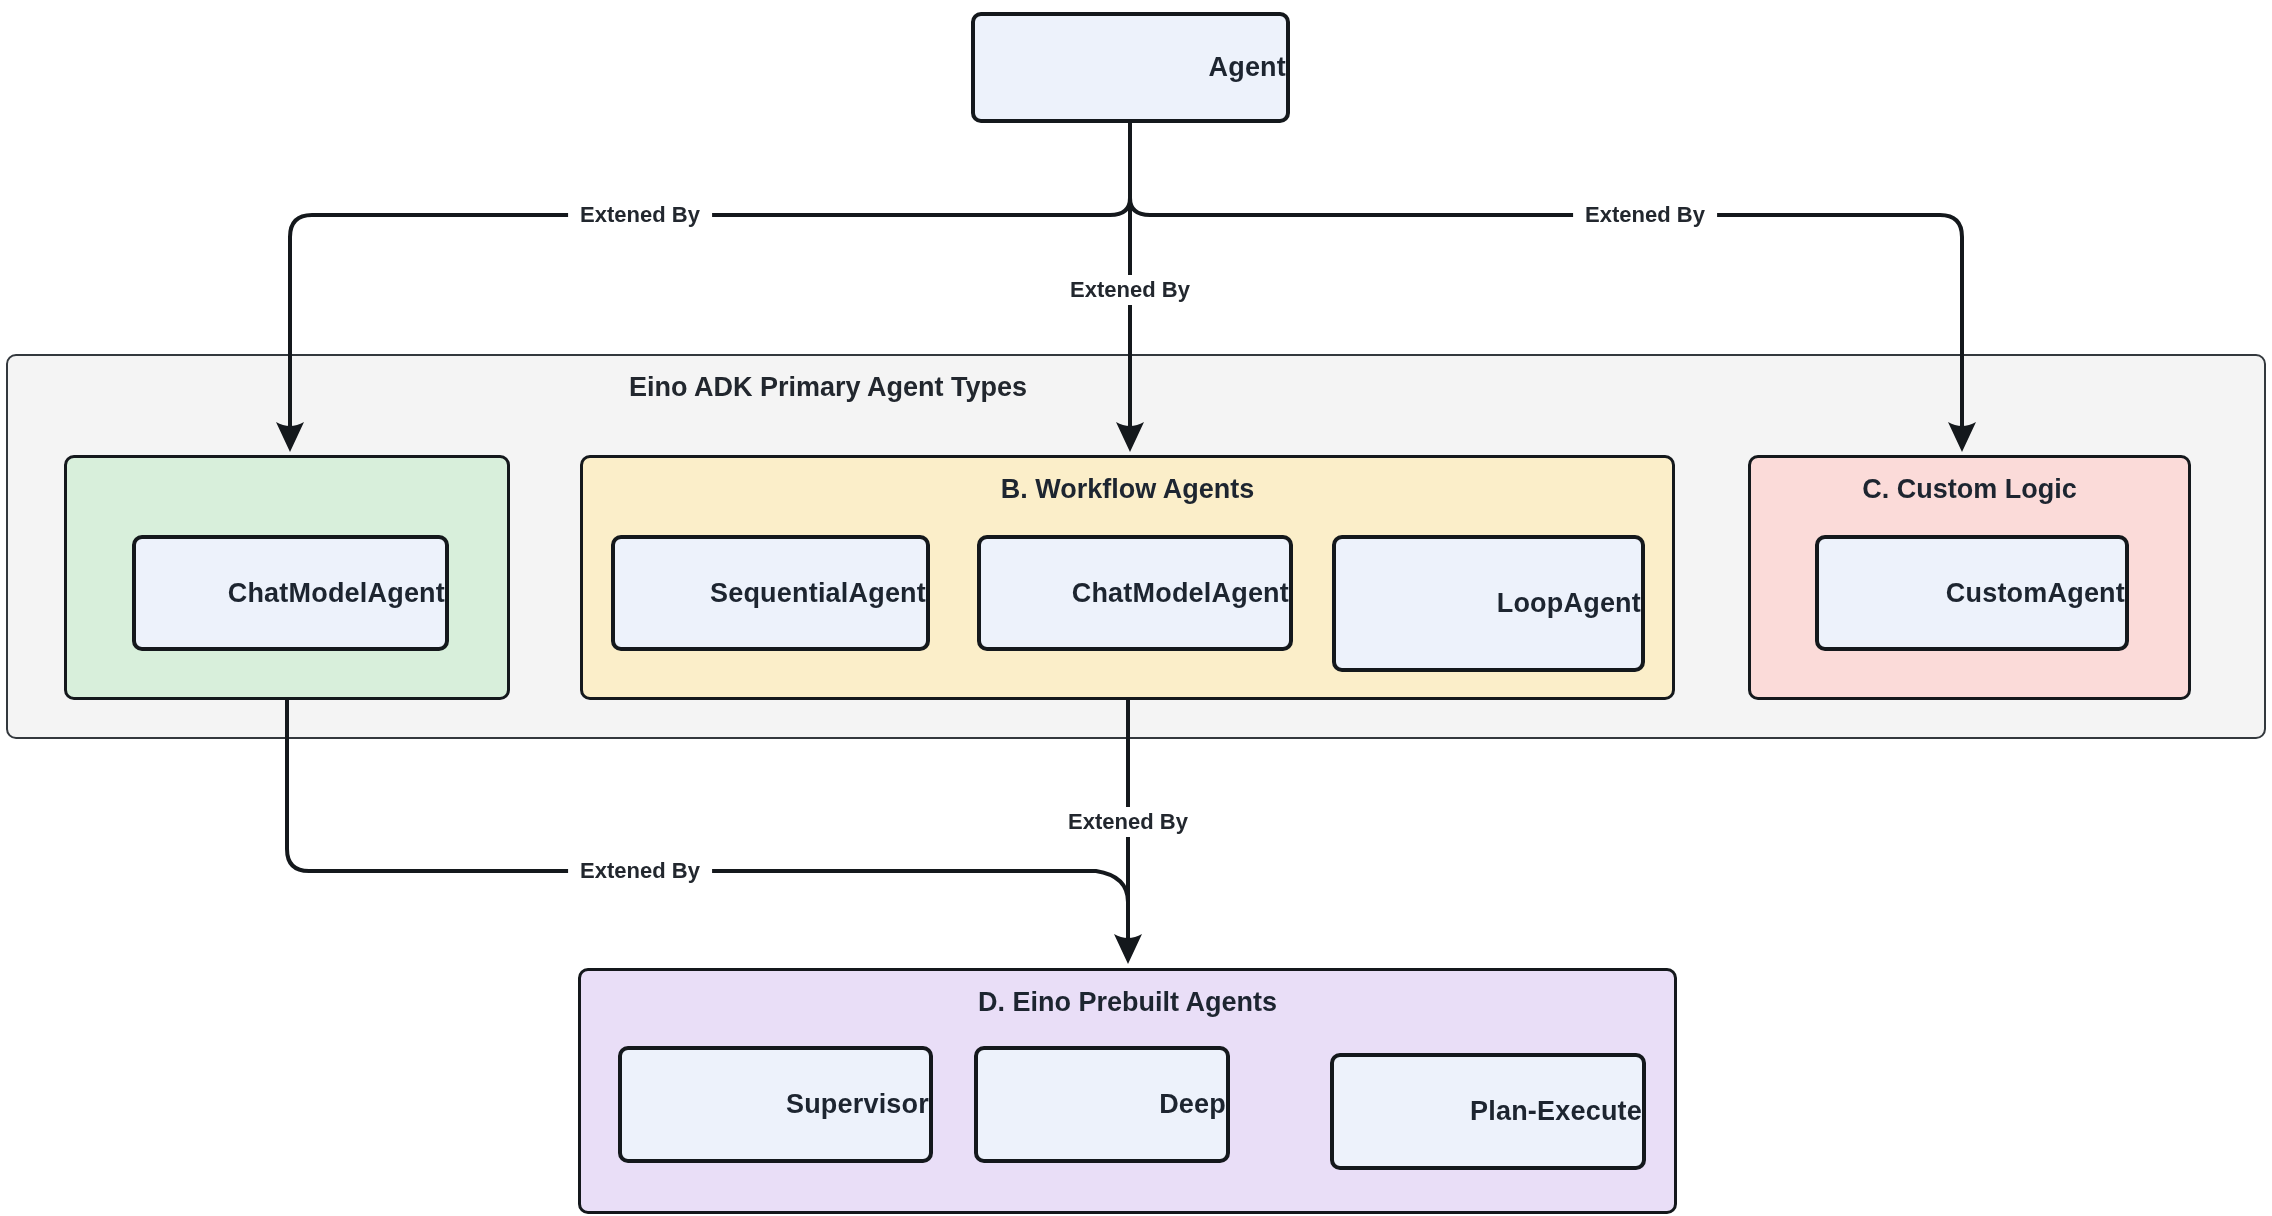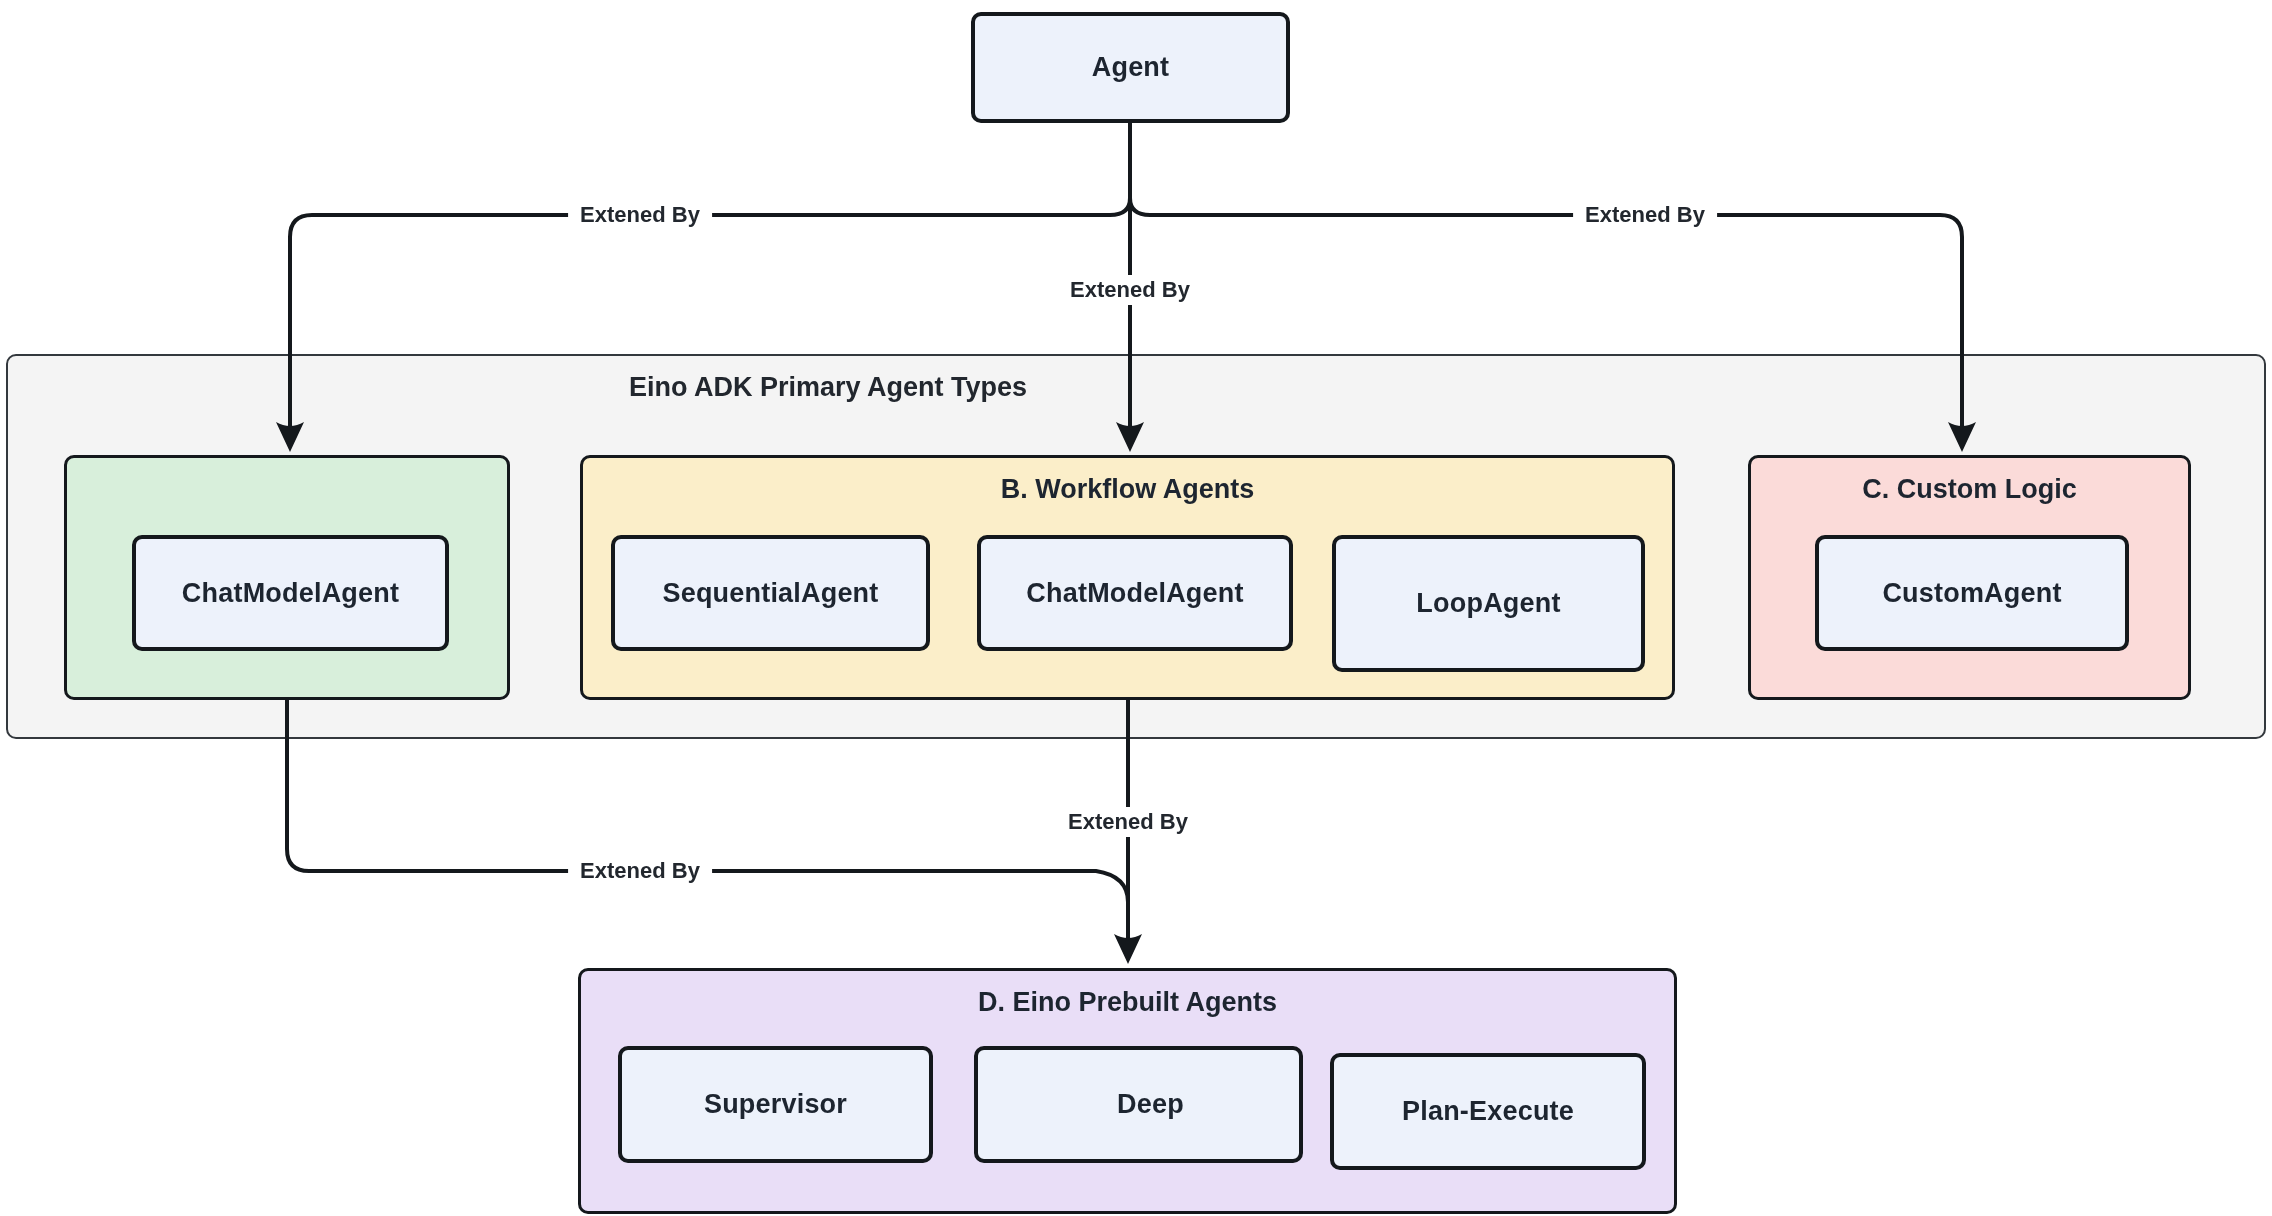--- a/index.html
+++ b/index.html
@@ -2,21 +2,21 @@
 <html><head>
 <meta charset="utf-8">
 <style>
   html,body{margin:0;padding:0;background:#ffffff;}
   .stage{
     position:relative;width:2272px;height:1216px;background:#ffffff;
     font-family:"Liberation Sans", sans-serif;overflow:hidden;
   }
   .node{
     position:absolute;background:#edf2fb;border:4px solid #14181c;border-radius:10px;
-    display:flex;align-items:center;justify-content:center;
+    display:flex;align-items:center;justify-content:flex-end;
     font-weight:700;font-size:27px;color:#1d2530;box-sizing:border-box;z-index:3;
     letter-spacing:0.2px;
   }
   .group{
     position:absolute;border:3px solid #14181c;border-radius:10px;box-sizing:border-box;z-index:2;
   }
   .group-title{
     position:absolute;top:16px;left:0;right:0;text-align:center;
     font-weight:700;font-size:27px;color:#1d2530;
   }
@@ -98,21 +98,21 @@
     <div class="node" style="left:64px;top:77px;width:314px;height:116px;">
       <span>CustomAgent</span>
     </div>
   </div>
 
   <div class="group" style="left:578px;top:968px;width:1099px;height:246px;background:#e9def7;">
     <div class="group-title">D. Eino Prebuilt Agents</div>
     <div class="node" style="left:37px;top:75px;width:315px;height:117px;">
       <span>Supervisor</span>
     </div>
-    <div class="node" style="left:393px;top:75px;width:329px;height:117px;padding-left:24px;">
+    <div class="node" style="left:393px;top:75px;width:256px;height:117px;padding-left:24px;">
       <span>Deep</span>
     </div>
     <div class="node" style="left:749px;top:82px;width:316px;height:117px;">
       <span>Plan-Execute</span>
     </div>
   </div>
 
 </div>
 
 </body></html>

